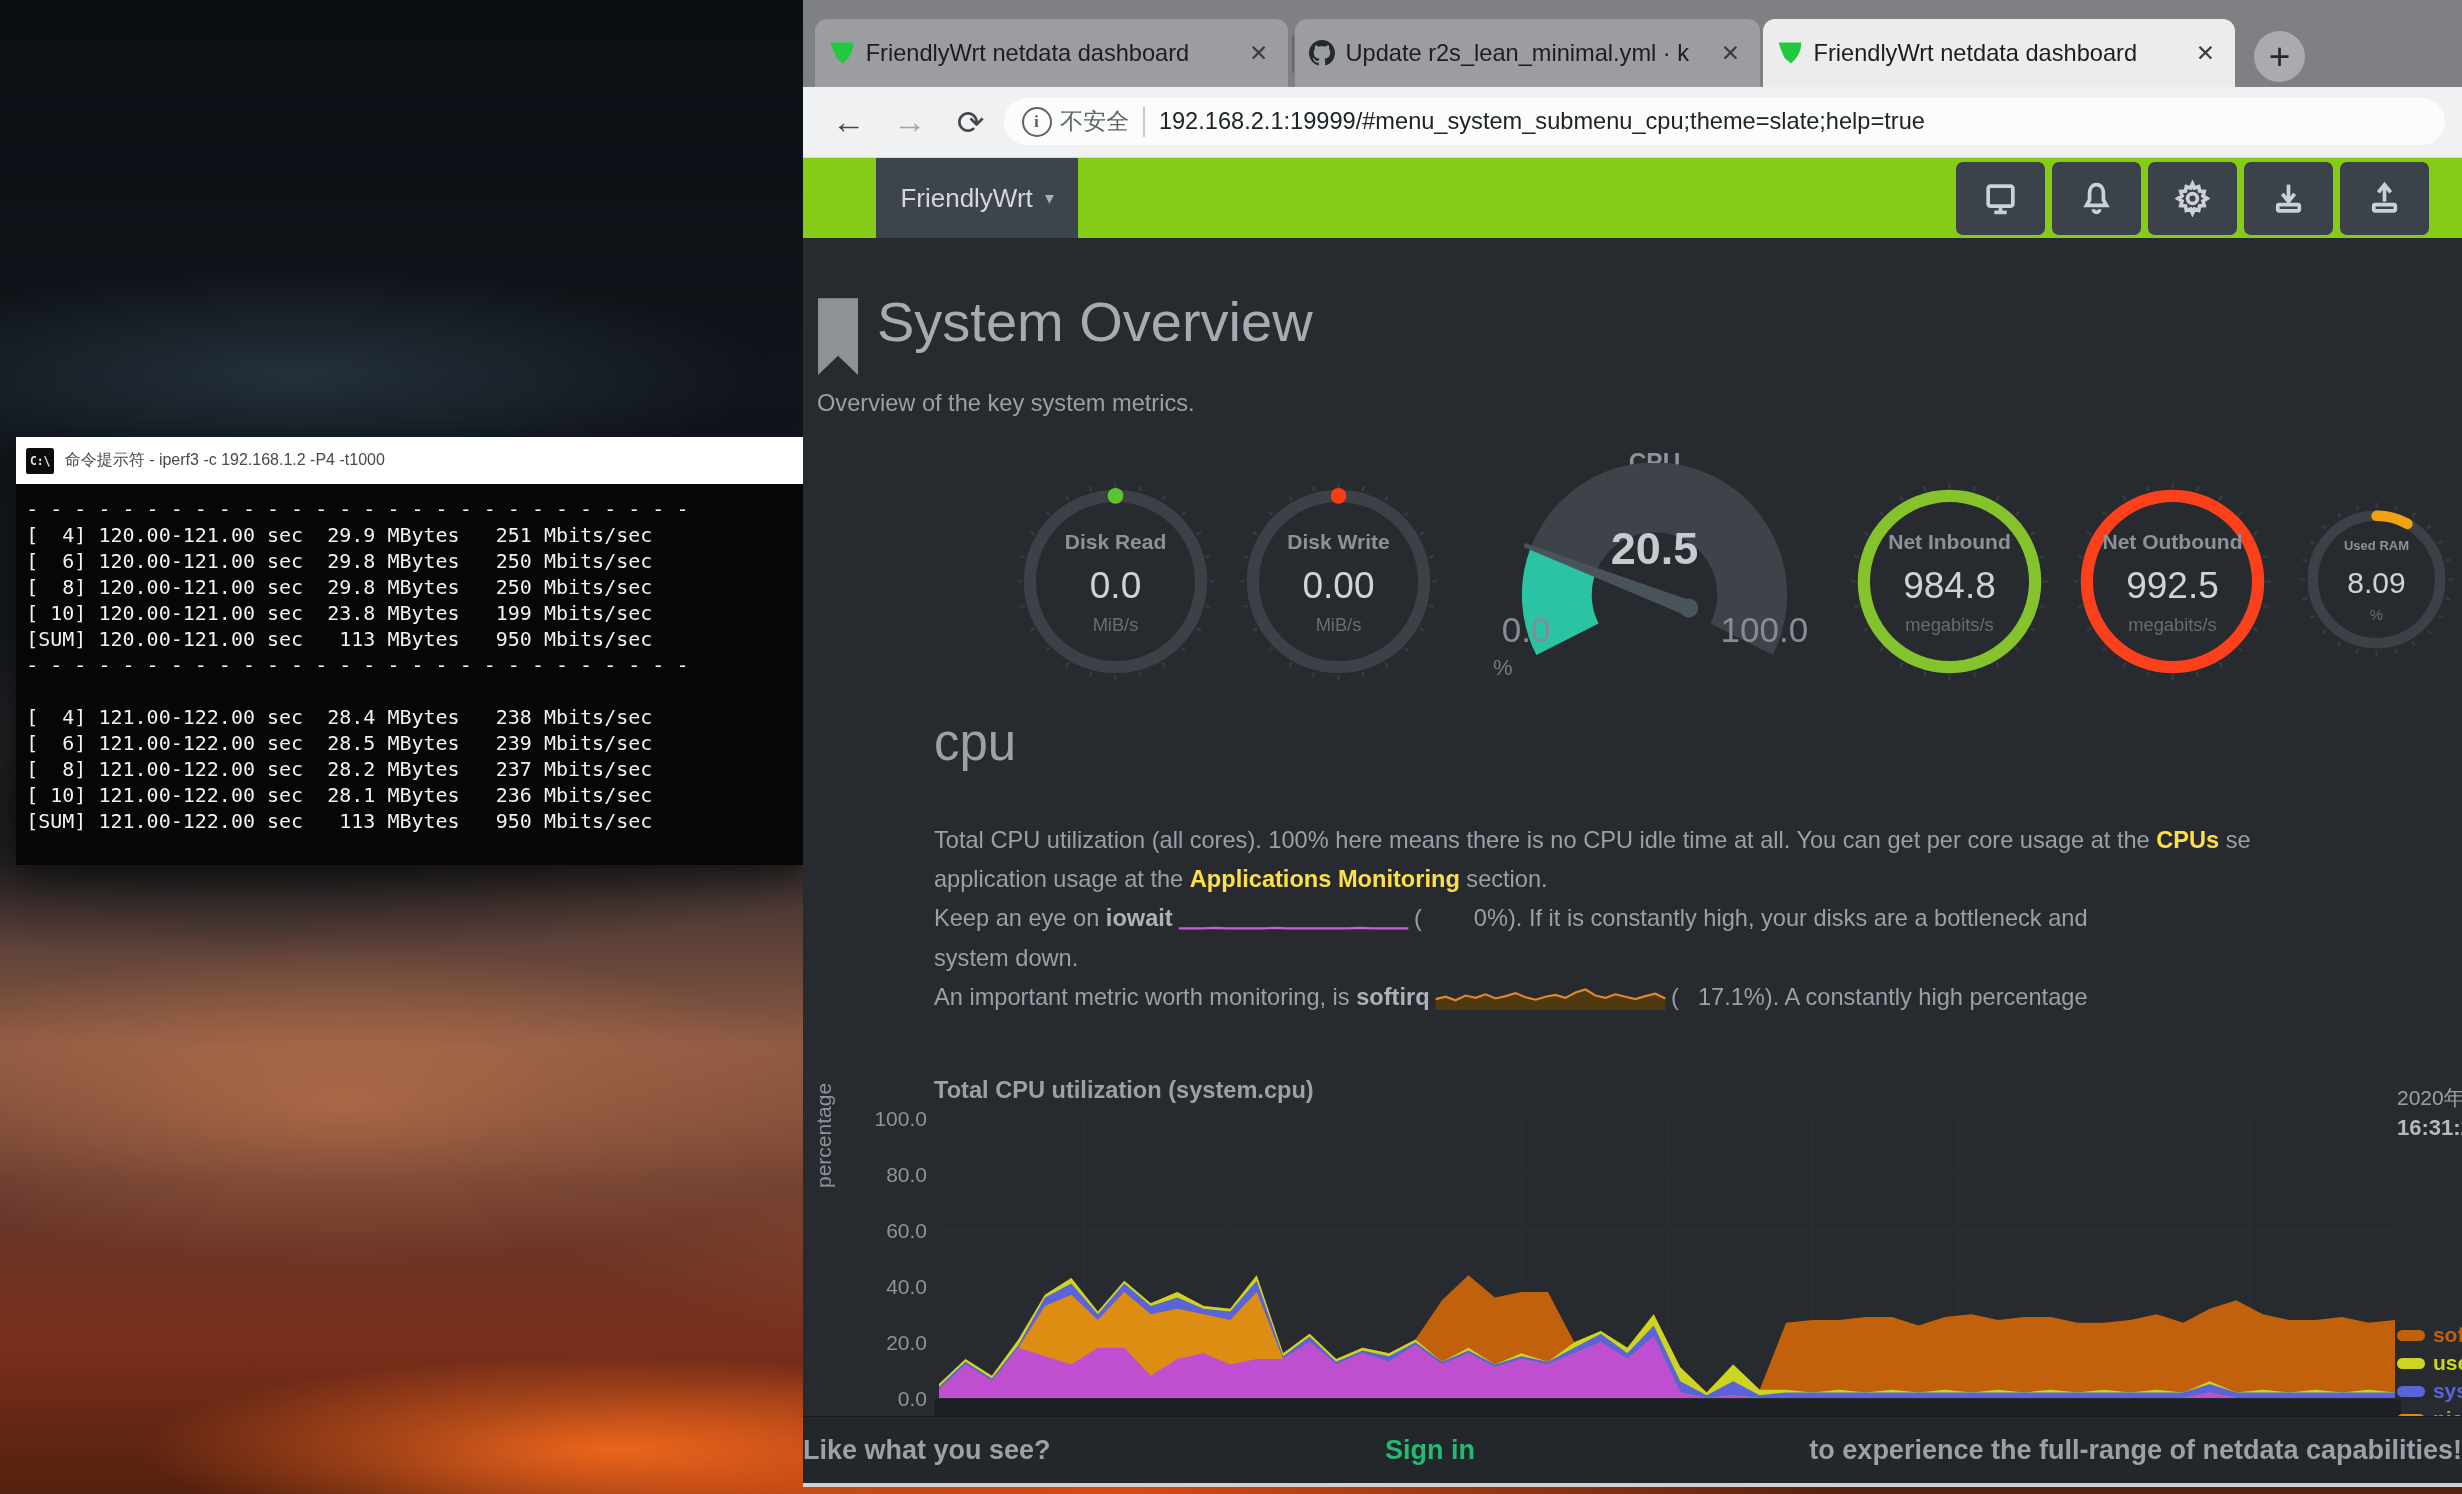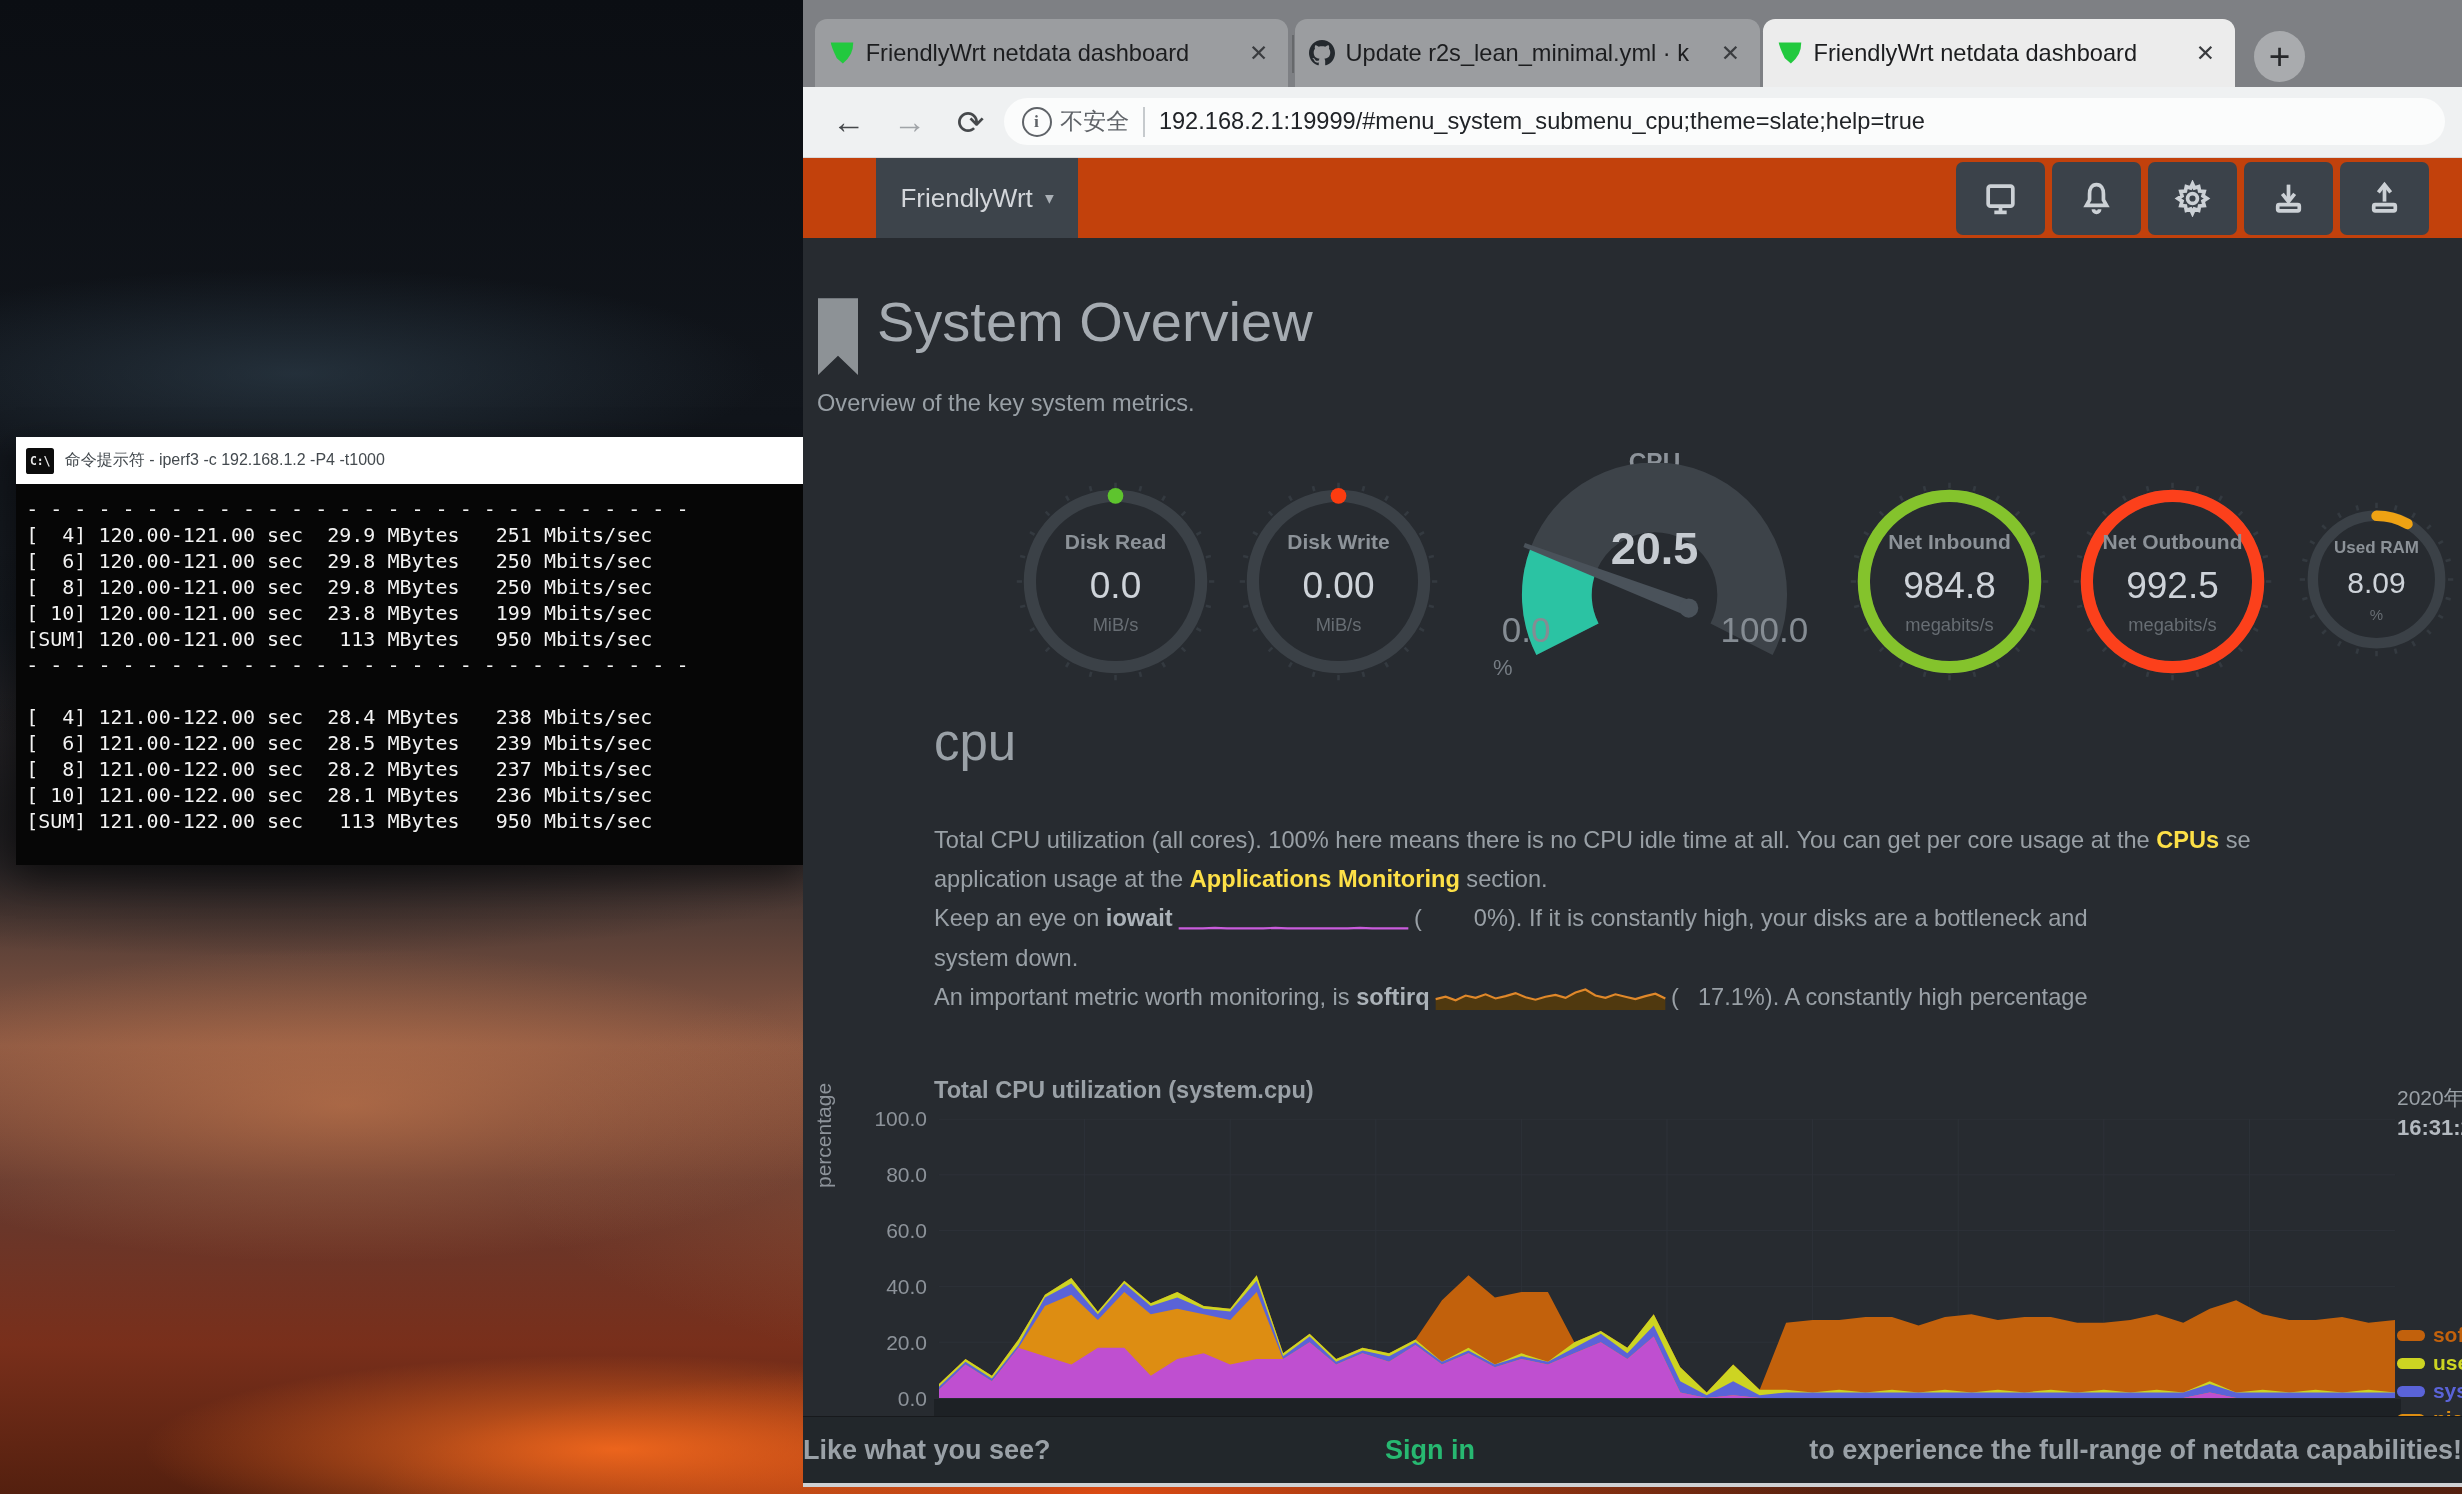--- a/index.html
+++ b/index.html
@@ -46,39 +46,39 @@
     border-radius:23.6px;display:flex;align-items:center;padding:0 17.5px;box-sizing:border-box;}
   .sec-icon{width:26px;height:26px;border:2.6px solid #5f6368;border-radius:50%;color:#5f6368;
     font-size:17.5px;font-weight:bold;display:flex;align-items:center;justify-content:center;
     font-family:"Liberation Serif",serif;flex:0 0 auto;}
   .sec-label{font-size:23px;color:#5f6368;margin:0 14px 0 8.7px;white-space:nowrap;}
   .url-div{width:1.7px;height:30px;background:#c6cacd;margin-right:14px;}
   .url-text{font-size:23.6px;color:#202327;white-space:nowrap;overflow:hidden;}
   .url-end-icon{position:absolute;left:1640px;top:108px;width:35px;height:31px;background:#94969a;border-radius:7px;}
   
   .webview{position:absolute;left:0;top:158px;width:100%;height:1258px;background:#272b30;overflow:hidden;}
-  .nd-navbar{position:absolute;left:0;top:0;width:100%;height:80px;background:#c2410c;}
+  .nd-navbar{position:absolute;left:0;top:0;width:100%;height:80px;background:#84cc16;}
   .nd-brand{position:absolute;left:73px;top:0;height:80px;padding:0 24.4px;background:#3d444b;
     display:flex;align-items:center;font-size:26px;color:#d3d6da;}
   .nd-brand .caret{font-size:17.5px;color:#aab0b6;margin-left:12.2px;}
   .nd-iconbtn{position:absolute;top:3.5px;width:89px;height:73px;background:#3b424a;border-radius:7px;
     display:flex;align-items:center;justify-content:center;}
   .nd-iconbtn svg{stroke:#ccd1d6;fill:none;stroke-width:2.4;}
   .nd-heading{position:absolute;left:74px;top:131px;font-size:56px;color:#a5abb1;}
   .nd-bookmark{position:absolute;left:15px;top:140px;}
   .nd-subtitle{position:absolute;left:14px;top:232px;font-size:23.6px;color:#99a0a6;}
   
   .ep{position:absolute;width:201px;height:201px;}
   .ep .ep-svg{position:absolute;inset:0;}
   .ep div.lbl{position:absolute;left:0;width:100%;text-align:center;}
   .ep .ep-t{top:49px;font-size:21px;font-weight:bold;color:#8c9298;}
   .ep .ep-v{top:84px;font-size:37px;color:#ced3d9;}
   .ep .ep-u{top:133px;font-size:18.3px;color:#676d73;}
   .ep.sm{width:157px;height:157px;}
-  .ep.sm .ep-t{top:37px;font-size:17px;}
+  .ep.sm .ep-t{top:37px;font-size:13px;}
   .ep.sm .ep-v{top:65px;font-size:30px;}
   .ep.sm .ep-u{top:105px;font-size:15px;}
   .cpu-gauge{position:absolute;left:664px;top:279px;width:375px;height:262px;}
   .cg-title{position:absolute;top:10.5px;width:100%;text-align:center;font-size:24.4px;font-weight:bold;color:#8d939a;}
   .cg-value{position:absolute;top:86px;width:100%;text-align:center;font-size:45px;font-weight:bold;color:#c6cbd1;}
   .cg-min{position:absolute;left:15.7px;top:173px;width:87px;text-align:center;font-size:35px;color:#858c93;}
   .cg-max{position:absolute;right:12.2px;top:173px;width:131px;text-align:center;font-size:35px;color:#858c93;}
   .cg-unit{position:absolute;left:26px;top:218px;font-size:22px;color:#767d84;}
   
   .sec-heading{position:absolute;left:131px;top:555px;font-size:51px;color:#9aa1a7;}

